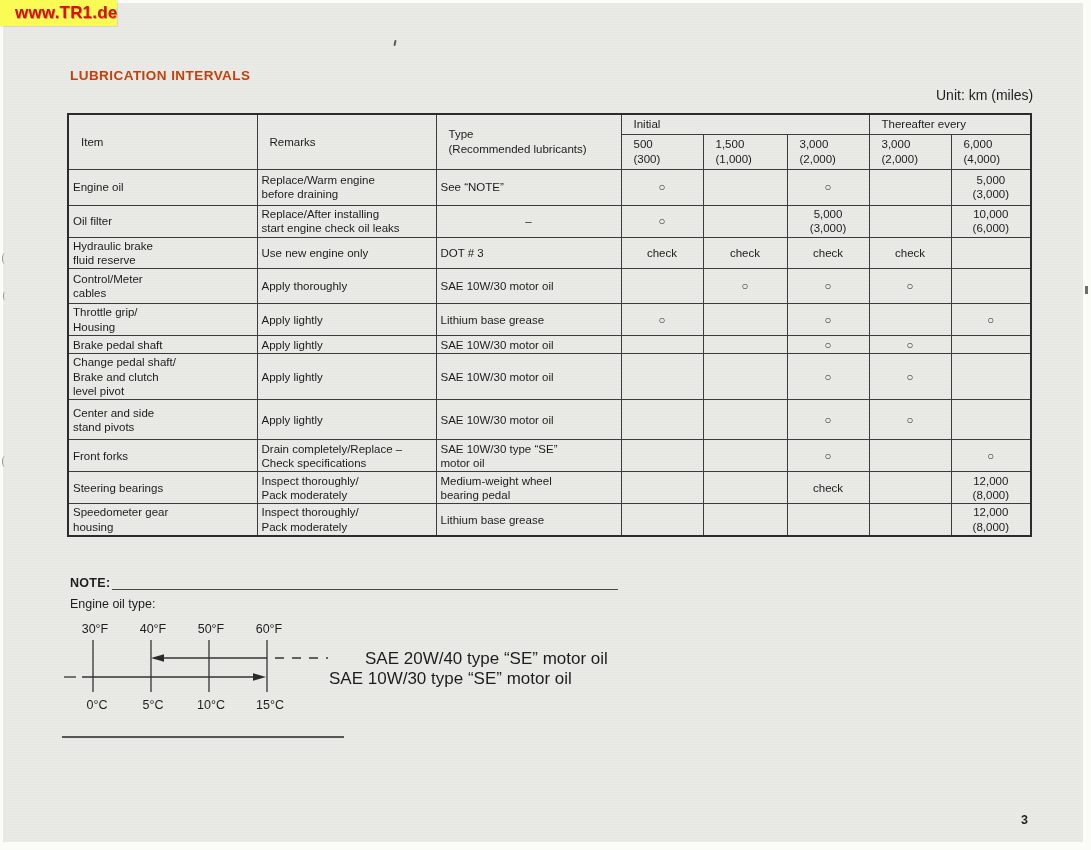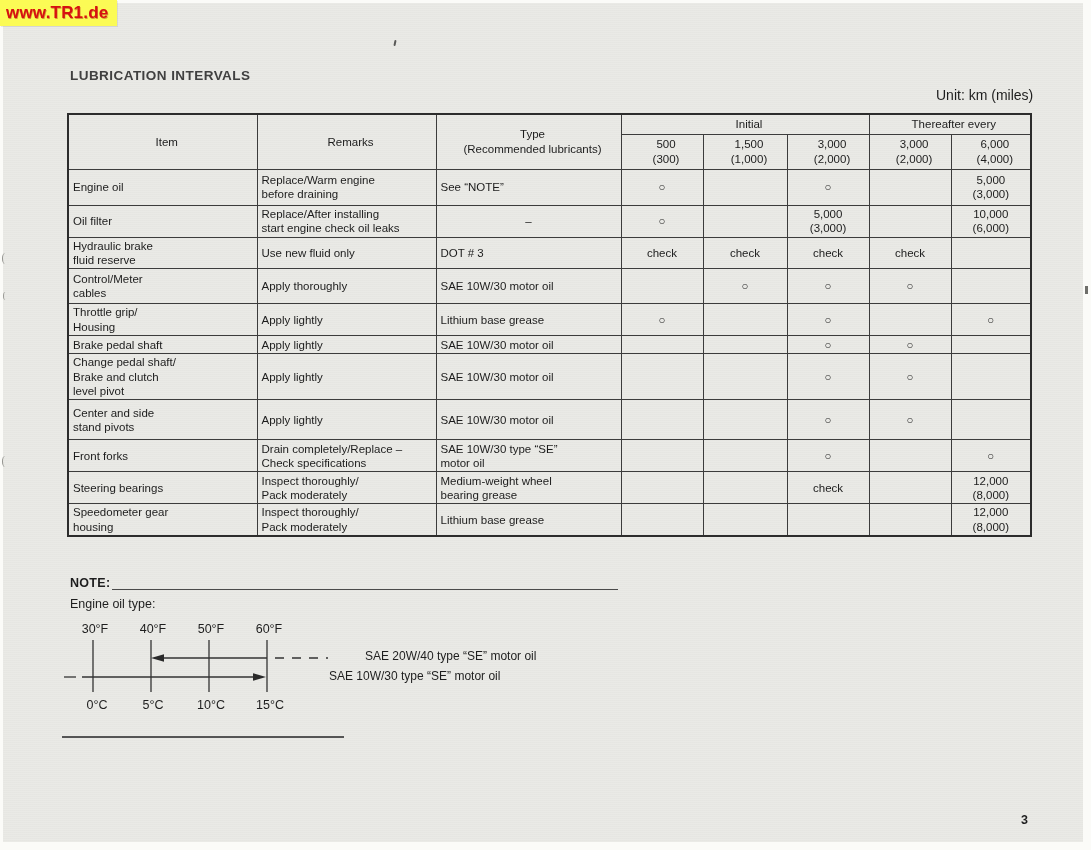--- a/index.html
+++ b/index.html
@@ -4,46 +4,46 @@
 <style>
   html,body{margin:0;padding:0;}
   body{background:#ffffff;}
   .page{position:relative;width:1091px;height:850px;background:#fbfbf8;overflow:hidden;
         font-family:"Liberation Sans",sans-serif;color:#1e1e1e;}
   .paper{position:absolute;left:3px;top:3px;width:1080px;height:839px;background:#e9e9e5;
          background-image:repeating-linear-gradient(0deg, rgba(255,255,255,.04) 0 1px, rgba(0,0,0,.012) 1px 2px);}
   
   .watermark{position:absolute;left:0;top:0;width:117px;height:26px;background:#fbfb55;
              display:flex;align-items:center;box-shadow:1px 1px 0 rgba(0,0,0,.08);}
-  .watermark span{font-weight:bold;font-size:17px;color:#d61111;padding-left:6px;
+  .watermark span{font-weight:bold;font-size:17px;color:#d61111;padding-left:15px;
                   text-shadow:.6px .6px 0 rgba(160,0,0,.4);letter-spacing:.2px;}
   
-  .title{position:absolute;left:70px;top:68px;font-size:13.5px;font-weight:bold;letter-spacing:.45px;color:#404040;}
+  .title{position:absolute;left:70px;top:68px;font-size:13.5px;font-weight:bold;letter-spacing:.45px;color:#c2410c;}
   .unit{position:absolute;left:936px;top:87px;font-size:14px;}
   
   table.lub{position:absolute;left:67px;top:113px;width:963px;border-collapse:collapse;table-layout:fixed;
             font-size:11.5px;line-height:1.25;color:#1c1c1c;border:2px solid #2c2c2c;}
   table.lub th,table.lub td{border:1px solid #3c3c3c;white-space:pre-line;padding:1px 4px;
             font-weight:normal;vertical-align:middle;overflow:hidden;}
-  table.lub th{text-align:center;padding-left:12px;}
+  table.lub th{text-align:left;padding-left:12px;}
   td.lab{text-align:left;padding-left:7px;}
   td.sch{text-align:center;padding:1px 2px;}
   td.ctr{text-align:center;}
   tr.hra{height:20px;} tr.hrb{height:35px;}
   tr.r0{height:36px;} tr.r1{height:32px;} tr.r2{height:30px;margin-top:31px;} tr.r3{height:35px;}
   tr.r4{height:32px;} tr.r5{height:18px;} tr.r6{height:42px;} tr.r7{height:40px;}
   tr.r8{height:32px;} tr.r9{height:32px;} tr.r10{height:31px;}
   
   .note-head{position:absolute;left:70px;top:576px;width:548px;display:flex;align-items:flex-end;font-size:12.5px;}
   .note-label{font-weight:bold;letter-spacing:.3px;}
   .note-line{flex:1;border-bottom:1.5px solid #4a4a4a;height:13px;margin-left:2px;}
   .note-sub{position:absolute;left:70px;top:597px;font-size:12.5px;}
   .diagram{position:absolute;left:60px;top:618px;width:580px;height:105px;}
   .diagram svg{position:absolute;left:0;top:0;}
-  .oil-label{position:absolute;font-size:12px;white-space:nowrap;}
+  .oil-label{position:absolute;font-size:17px;white-space:nowrap;}
   .oil1{left:305px;top:31px;}
   .oil2{left:269px;top:51px;}
   .divider{position:absolute;left:62px;top:736px;width:282px;height:2px;background:#555;}
   .pagenum{position:absolute;left:1021px;top:813px;font-size:12.5px;font-weight:bold;}
   
   .art{position:absolute;background:transparent;}
   .art-apo{left:394px;top:40px;width:2px;height:6px;background:#5a5a58;border-radius:1px;transform:rotate(12deg);}
   .art-l1{left:2px;top:253px;width:5px;height:11px;border-left:1.5px solid #90908c;border-radius:50%;}
   .art-l2{left:3px;top:292px;width:4px;height:8px;border-left:1.5px solid #9a9a96;border-radius:50%;}
   .art-l3{left:2px;top:456px;width:5px;height:11px;border-left:1.5px solid #90908c;border-radius:50%;}
@@ -117,21 +117,21 @@
         <td class="sch"></td>
         <td class="sch">5,000
 (3,000)</td>
         <td class="sch"></td>
         <td class="sch">10,000
 (6,000)</td>
       </tr>
       <tr class="r2">
         <td class="lab">Hydraulic brake
 fluid reserve</td>
-        <td class="lab">Use new fluid only</td>
+        <td class="lab">Use new engine only</td>
         <td class="lab">DOT # 3</td>
         <td class="sch">check</td>
         <td class="sch">check</td>
         <td class="sch">check</td>
         <td class="sch">check</td>
         <td class="sch"></td>
       </tr>
       <tr class="r3">
         <td class="lab">Control/Meter
 cables</td>
@@ -197,21 +197,21 @@
         <td class="sch"></td>
         <td class="sch">○</td>
         <td class="sch"></td>
         <td class="sch">○</td>
       </tr>
       <tr class="r9">
         <td class="lab">Steering bearings</td>
         <td class="lab">Inspect thoroughly/
 Pack moderately</td>
         <td class="lab">Medium-weight wheel
-bearing grease</td>
+bearing pedal</td>
         <td class="sch"></td>
         <td class="sch"></td>
         <td class="sch">check</td>
         <td class="sch"></td>
         <td class="sch">12,000
 (8,000)</td>
       </tr>
       <tr class="r10">
         <td class="lab">Speedometer gear
 housing</td>

